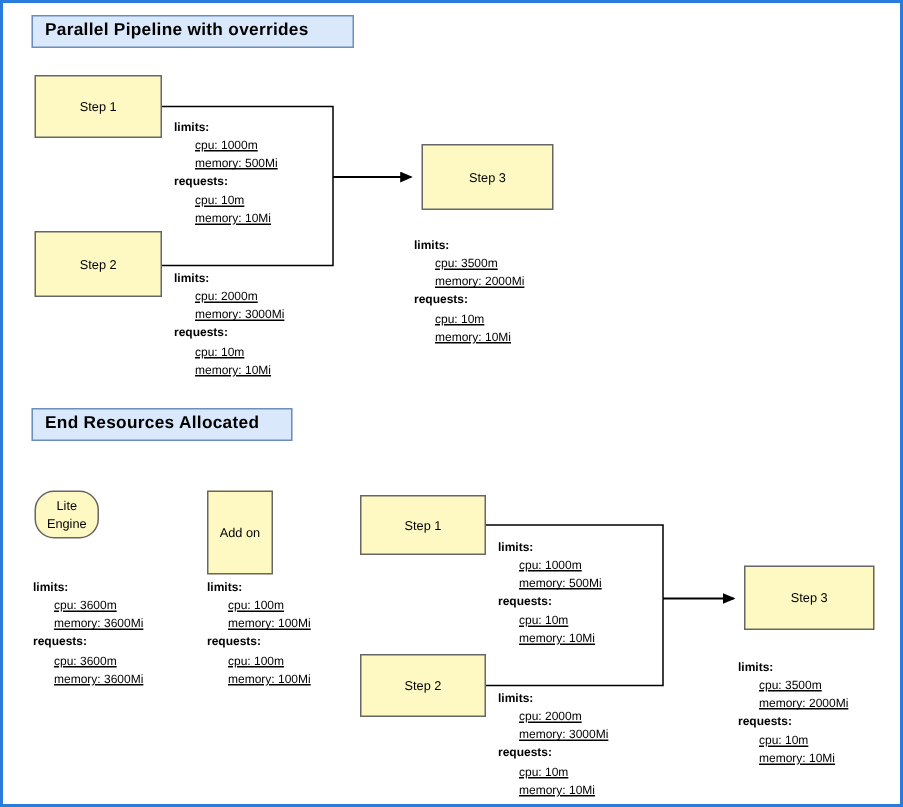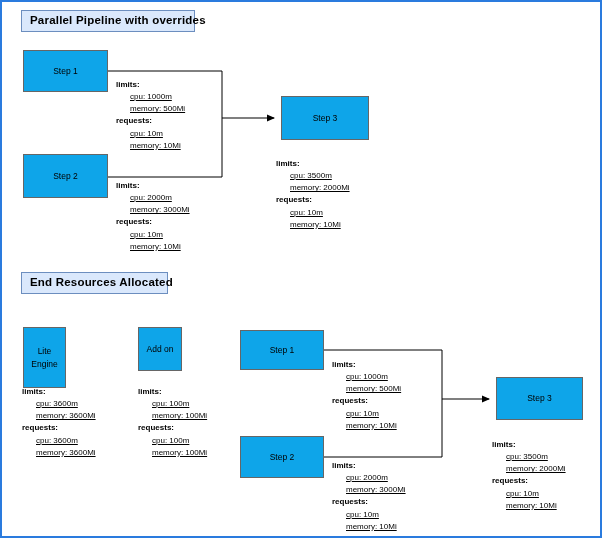--- a/index.html
+++ b/index.html
@@ -38,21 +38,21 @@
     line-height: 1;
     display: flex;
     align-items: center;
     padding: 0 8px;
     box-sizing: border-box;
     white-space: nowrap;
     letter-spacing: 0.2px;
   }
   .node-box {
     position: absolute;
-    background: #0ea5e9;
+    background: #fef9c3;
     border: 1px solid #666666;
     box-sizing: border-box;
     display: flex;
     align-items: center;
     justify-content: center;
     text-align: center;
     font-size: 8.5px;
     color: #000000;
     line-height: 1.45;
   }
@@ -99,21 +99,21 @@
       <path d="M322,348 L440,348 L440,397" fill="none" stroke="#000000" stroke-width="1"></path>
     </g>
     <g>
       <path d="M322,455 L440,455 L440,397" fill="none" stroke="#000000" stroke-width="1"></path>
     </g>
     <g>
       <path d="M440,397 L487,397" fill="none" stroke="#000000" stroke-width="1.2" marker-end="url(#arrowhead)"></path>
     </g>
   </svg>
 
-  <div class="section-title" style="left:19px; top:8px; width:174px; height:22px;">Parallel Pipeline with  overrides</div>
+  <div class="section-title" style="left:19px; top:8px; width:215px; height:22px;">Parallel Pipeline with  overrides</div>
 
   <div class="node-box" style="left:21px; top:48px; width:85px; height:42px;">
     <span>Step 1</span>
   </div>
 
   <div class="node-box" style="left:21px; top:152px; width:85px; height:44px;">
     <span>Step 2</span>
   </div>
 
   <div class="node-box" style="left:279px; top:94px; width:88px; height:44px;">
@@ -140,28 +140,28 @@
 
   <div class="res-block" style="left:274px; top:156px;">
     <span class="hdr">limits:</span>
     <span class="ind">cpu: 3500m</span>
     <span class="ind">memory: 2000Mi</span>
     <span class="hdr">requests:</span>
     <span class="ind">cpu: 10m</span>
     <span class="ind">memory: 10Mi</span>
   </div>
 
-  <div class="section-title" style="left:19px; top:270px; width:147px; height:22px;">End Resources Allocated</div>
-
-  <div class="node-box" style="left:21px; top:325px; width:43px; height:61px; flex-direction:column;">
+  <div class="section-title" style="left:19px; top:270px; width:174px; height:22px;">End Resources Allocated</div>
+
+  <div class="node-box" style="left:21px; top:325px; width:43px; height:32px; flex-direction:column;border-radius:13px;">
     <span>Lite</span>
     <span>Engine</span>
   </div>
 
-  <div class="node-box" style="left:136px; top:325px; width:44px; height:44px;text-align:center;">
+  <div class="node-box" style="left:136px; top:325px; width:44px; height:56px;text-align:center;">
     <span>Add on</span>
   </div>
 
   <div class="node-box" style="left:238px; top:328px; width:84px; height:40px;">
     <span>Step 1</span>
   </div>
 
   <div class="node-box" style="left:238px; top:434px; width:84px; height:42px;">
     <span>Step 2</span>
   </div>

